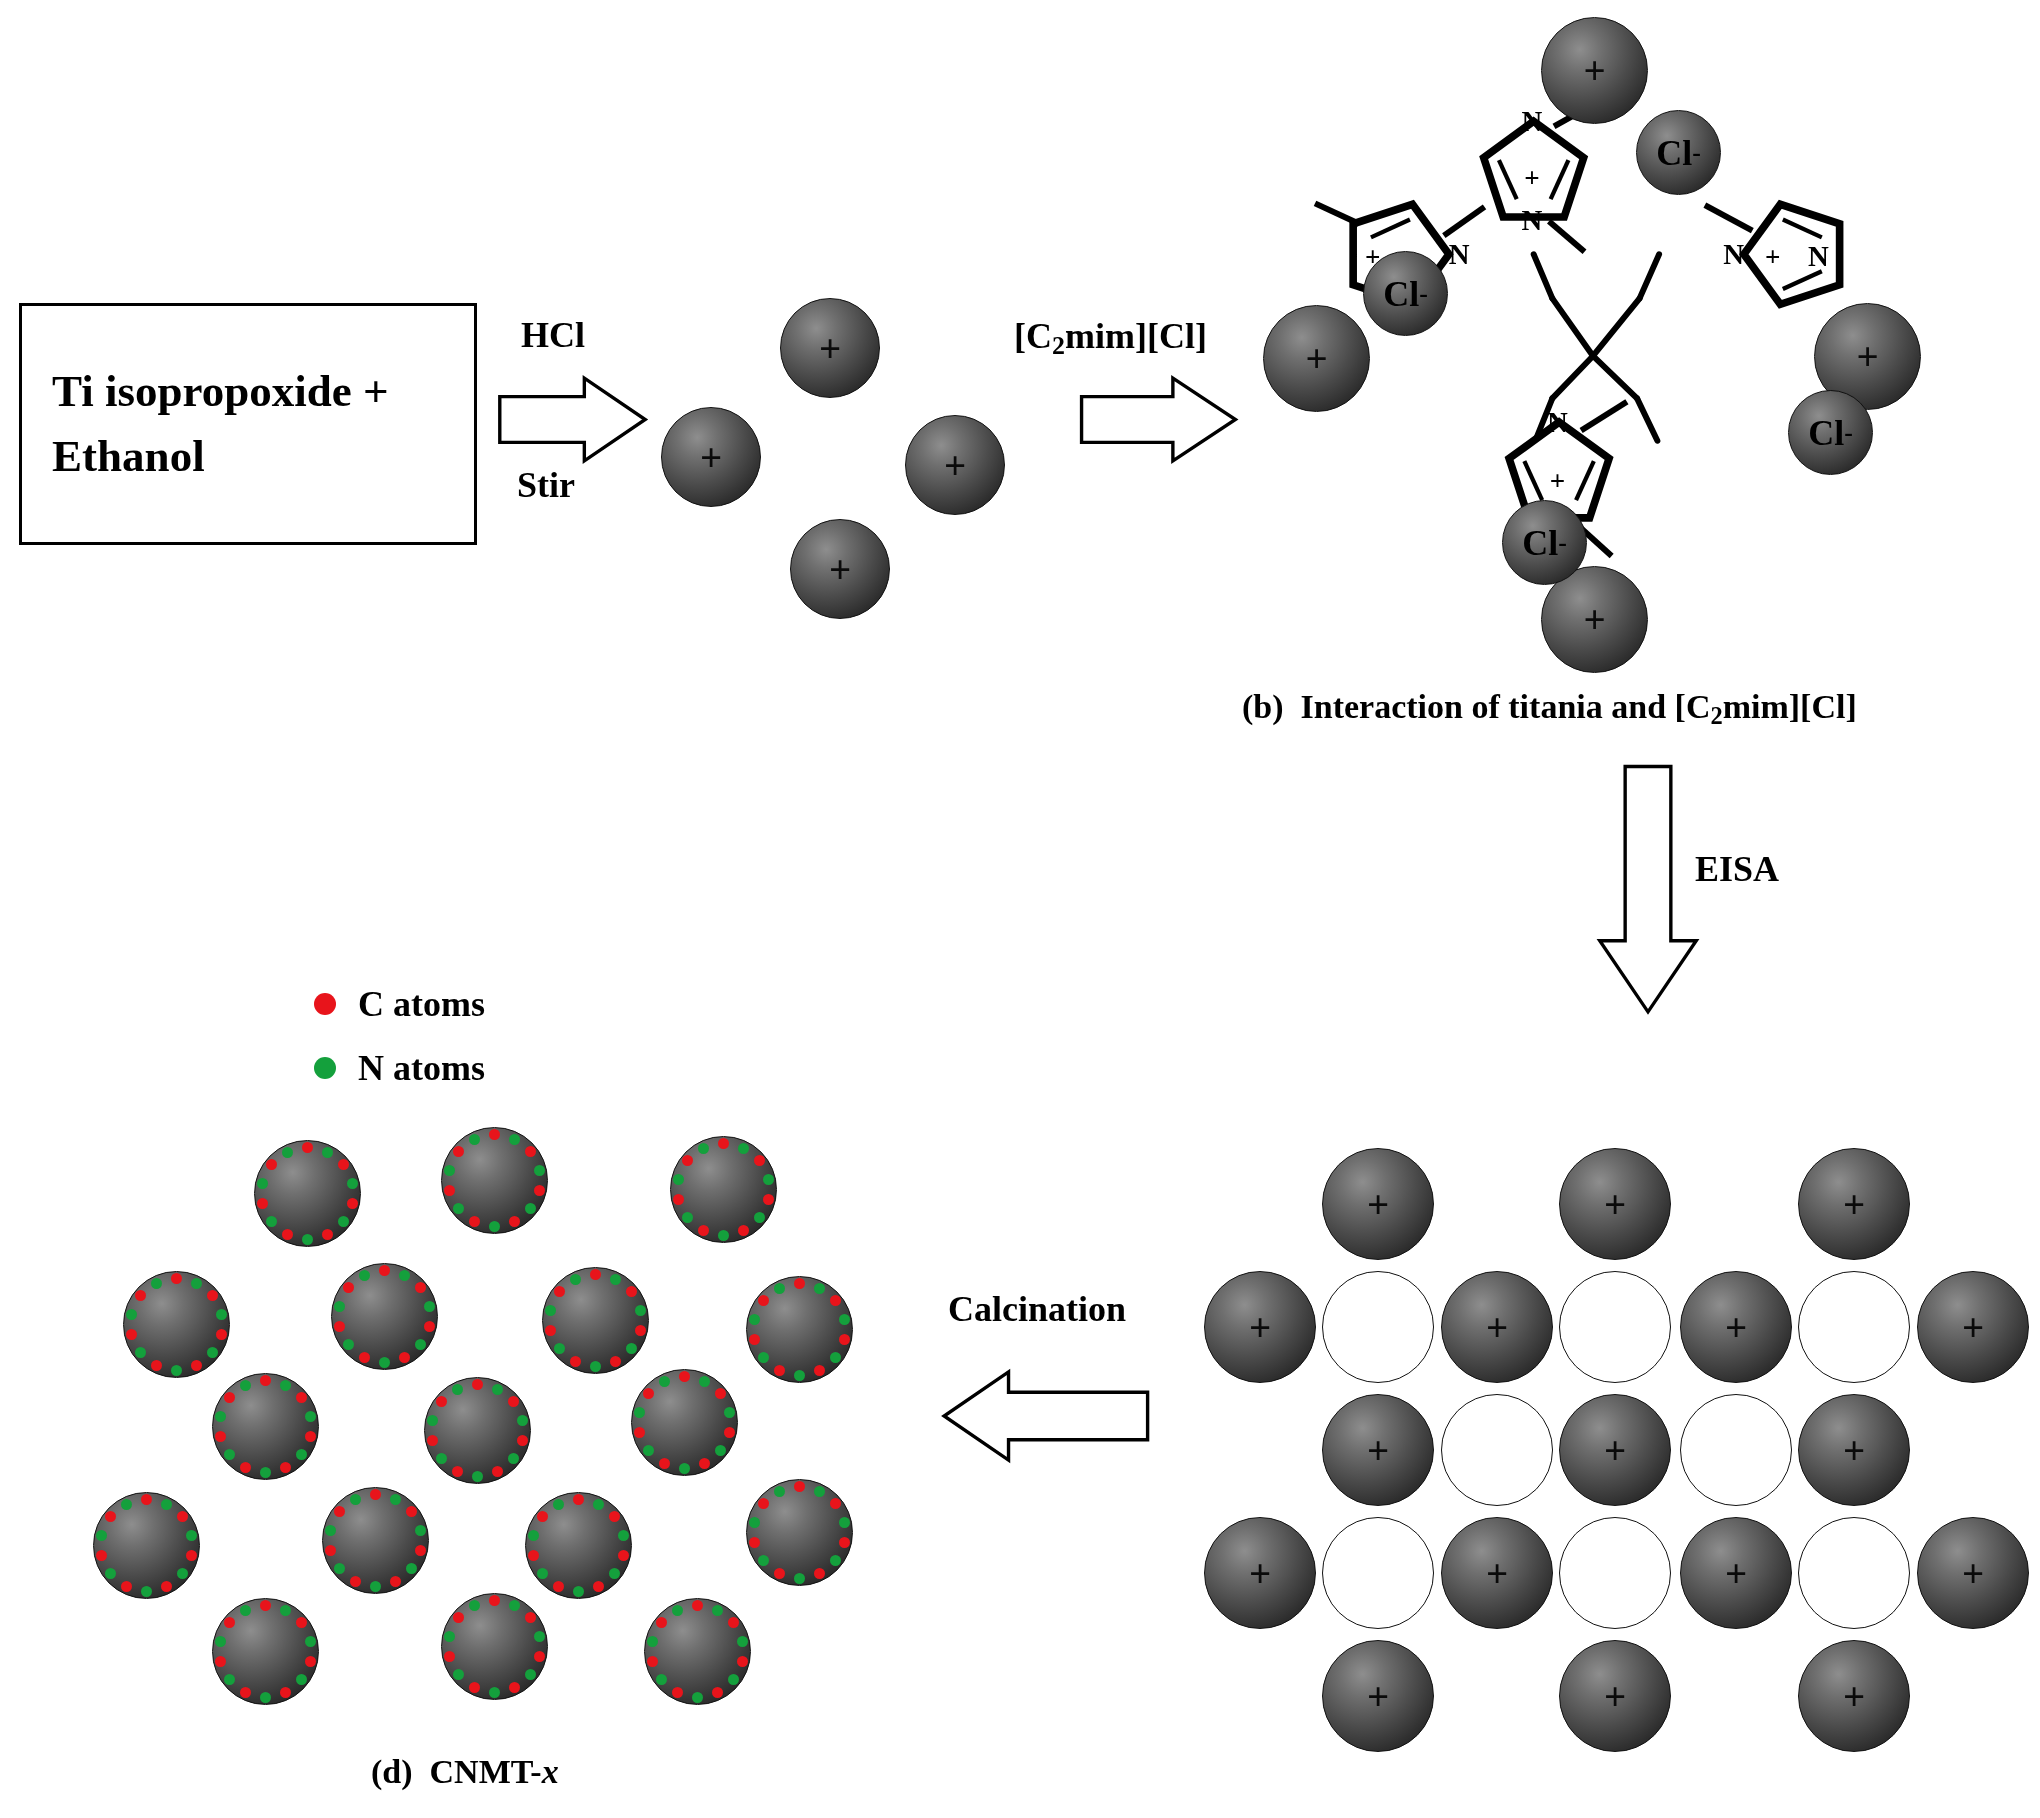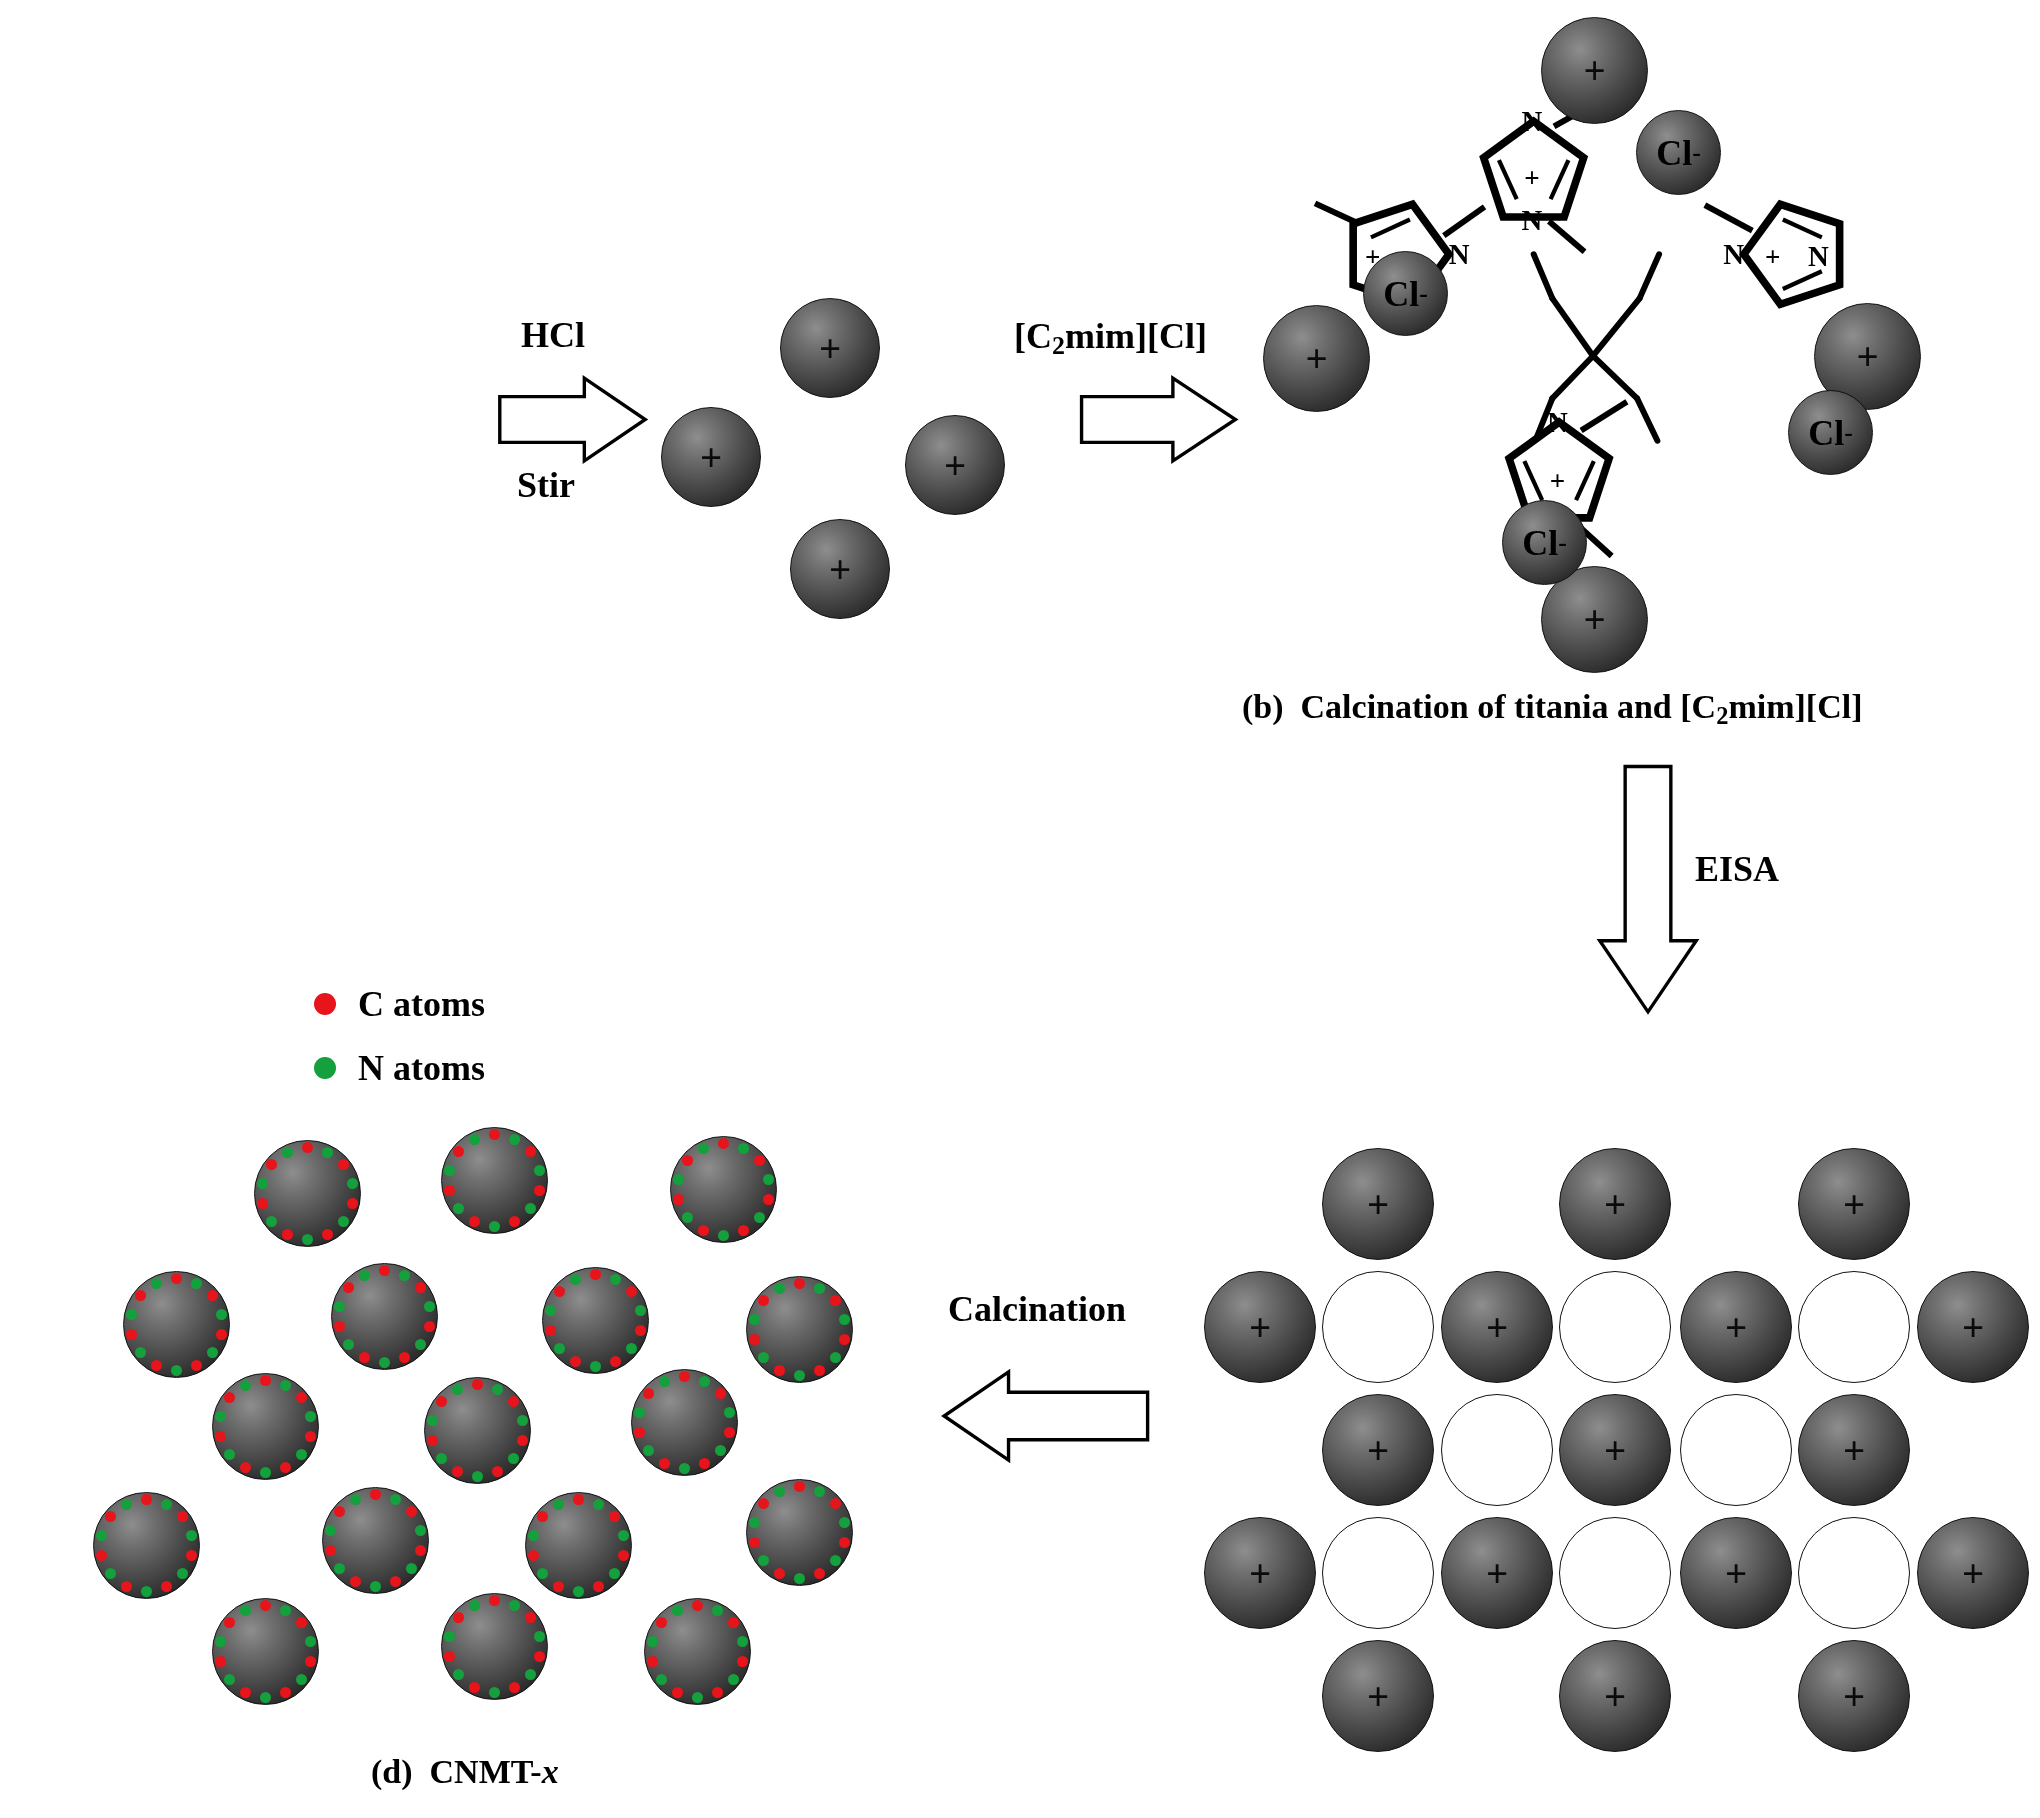--- a/index.html
+++ b/index.html
@@ -117,20 +117,26 @@
     font-weight: bold;
     font-size: 36px;
     color: #000;
   }
 </style>
 </head>
 <body>
 
 <div class="stage">
 
+  <div class="abs" id="reagent-box">
+    <div class="txt">
+      <span>Ti isopropoxide +</span><br>
+      <span>Ethanol</span>
+    </div>
+  </div>
 
   <div class="abs proclabel" style="left:521px; top:314px;">HCl</div>
   <div class="abs proclabel" style="left:517px; top:464px;">Stir</div>
 
   <svg class="arrowsvg" style="left:496px; top:373px;" width="153" height="93" viewBox="0 0 180 110">
     <polygon points="4,28 104,28 104,6 176,55 104,104 104,82 4,82" fill="#ffffff" stroke="#000000" stroke-width="4"></polygon>
   </svg>
 
   <div class="abs particle" style="left:780px; top:298px; width:100px; height:100px;">
     <span class="plus">+</span>
@@ -235,21 +241,21 @@
   <div class="abs cl" style="left:1788px; top:390px; width:85px; height:85px;">
     <span>Cl</span>
       <span class="sup">-</span>
   </div>
   <div class="abs cl" style="left:1502px; top:500px; width:85px; height:85px;">
     <span>Cl</span>
       <span class="sup">-</span>
   </div>
 
   <div class="abs caption" style="left:1242px; top:688px;">
-    <span>(b)</span>&nbsp;&nbsp;<span>Calcination of titania and [C</span><span class="sub">2</span><span>mim][Cl]</span>
+    <span>(b)</span>&nbsp;&nbsp;<span>Interaction of titania and [C</span><span class="sub">2</span><span>mim][Cl]</span>
   </div>
 
   <svg class="arrowsvg" style="left:1593px; top:763px;" width="110" height="254" viewBox="0 0 130 300">
     <polygon points="38,4 92,4 92,210 122,210 65,294 8,210 38,210" fill="#ffffff" stroke="#000000" stroke-width="4"></polygon>
   </svg>
   <div class="abs proclabel" style="left:1695px; top:848px;">EISA</div>
 
   <div class="abs" id="legend">
     <div class="legend-row">
       <div class="legend-dot" style="background:#e8141b;"></div>

